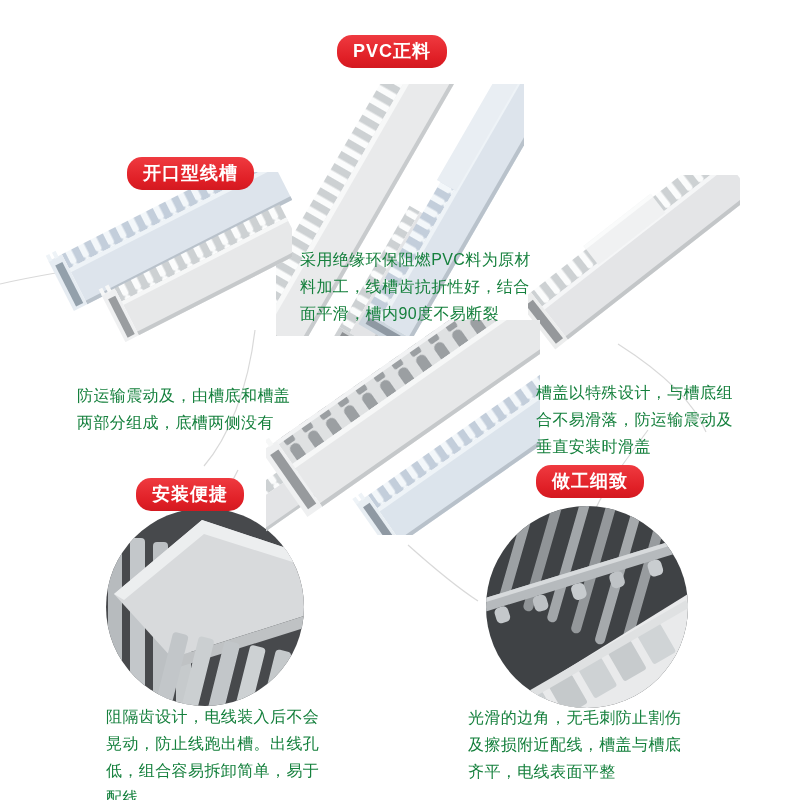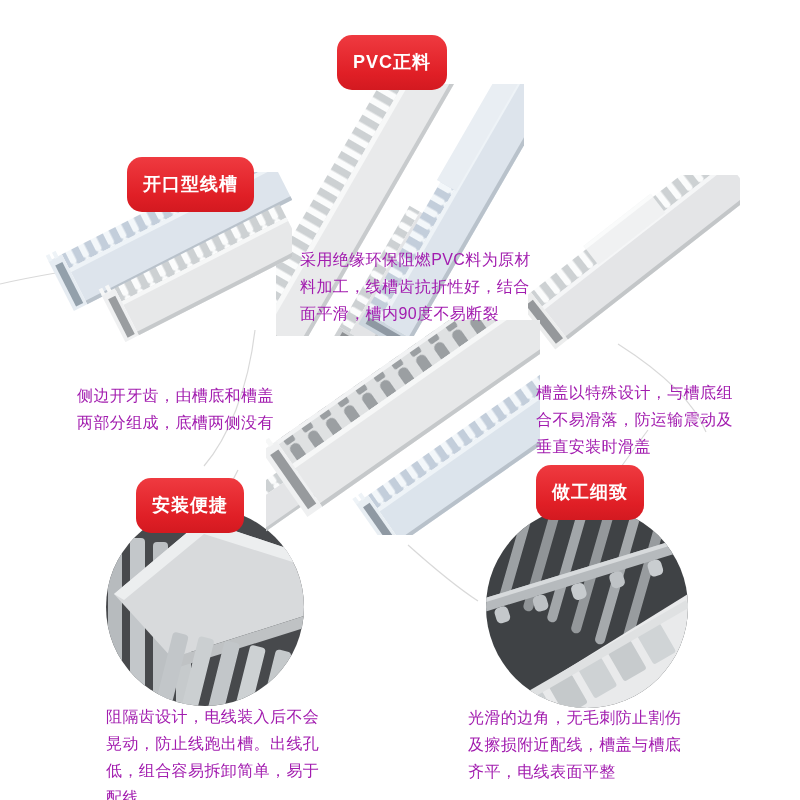--- a/index.html
+++ b/index.html
@@ -1,27 +1,27 @@
 <!DOCTYPE html>
 <html><head>
 <meta charset="utf-8">
 <style>
   html,body{margin:0;padding:0;background:#fff;}
   .stage{
     position:relative;width:800px;height:800px;background:#ffffff;
     overflow:hidden;font-family:"Liberation Sans","DejaVu Sans",sans-serif;
   }
   .badge{
-    position:absolute;height:29px;line-height:29px;padding:13px 16px;
+    position:absolute;height:29px;line-height:29px;padding:2px 16px;
     background:linear-gradient(180deg,#ef3a40 0%,#e01f26 70%,#d31920 100%);
     color:#ffffff;font-weight:bold;font-size:18px;letter-spacing:1px;
     border-radius:15px;white-space:nowrap;z-index:30;
   }
   .desc{
-    position:absolute;color:#a21caf;font-size:16px;line-height:27px;
+    position:absolute;color:#15803d;font-size:16px;line-height:27px;
     letter-spacing:0.4px;z-index:25;
   }
   .desc div{white-space:nowrap;}
   .art{position:absolute;z-index:10;}
   .circle-photo{
     position:absolute;border-radius:50%;overflow:hidden;z-index:5;
   }
   svg{display:block;}
 </style>
 </head>
@@ -215,21 +215,21 @@
   <div class="badge" style="left:136px;top:478px">安装便捷</div>
   <div class="badge" style="left:536px;top:465px">做工细致</div>
 
   <div class="desc" style="left:300px;top:246px">
     <div>采用绝缘环保阻燃PVC料为原材</div>
     <div>料加工，线槽齿抗折性好，结合</div>
     <div>面平滑，槽内90度不易断裂</div>
   </div>
 
   <div class="desc" style="left:77px;top:382px">
-    <div>侧边开牙齿，由槽底和槽盖</div>
+    <div>防运输震动及，由槽底和槽盖</div>
     <div>两部分组成，底槽两侧没有</div>
   </div>
 
   <div class="desc" style="left:536px;top:379px">
     <div>槽盖以特殊设计，与槽底组</div>
     <div>合不易滑落，防运输震动及</div>
     <div>垂直安装时滑盖</div>
   </div>
 
   <div class="desc" style="left:106px;top:703px">

